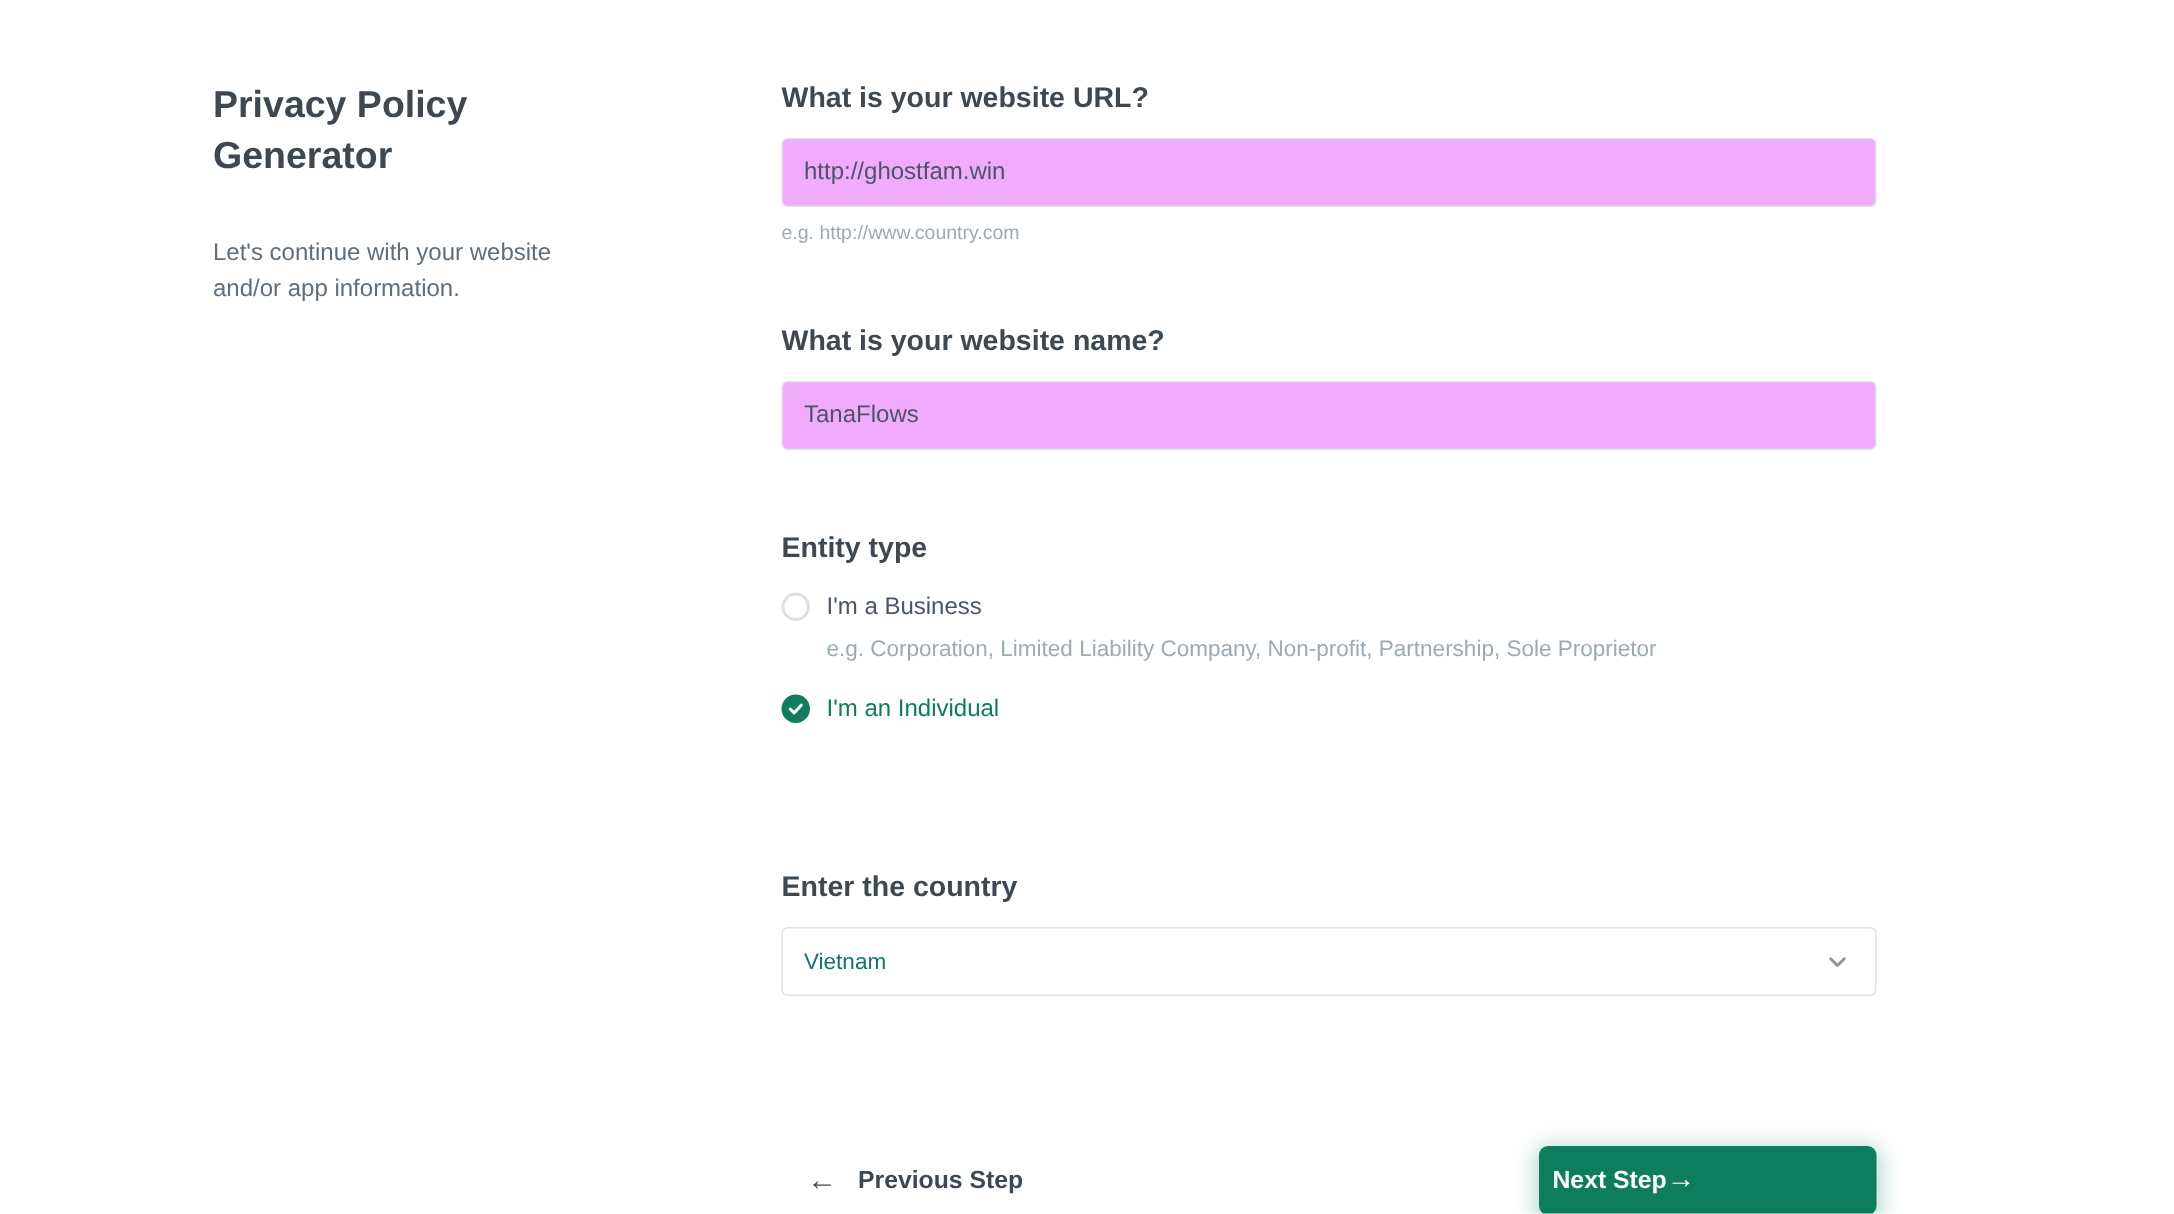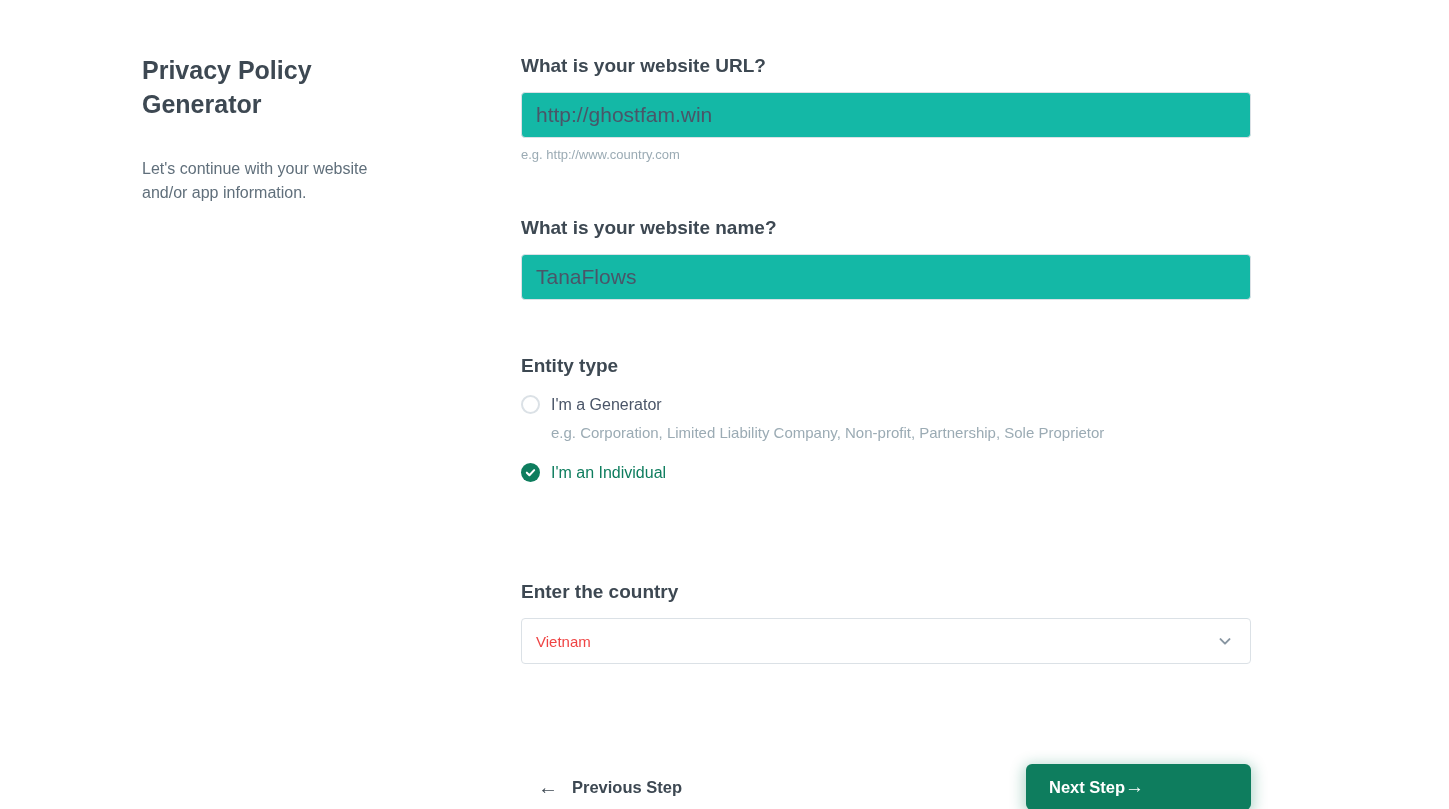--- a/index.html
+++ b/index.html
@@ -38,24 +38,24 @@
     color: var(--heading, #3d4852);
     margin-bottom: 15px;
   }
   .text-input {
     width: 730px;
     height: 46px;
     border: 1px solid var(--border, #dbe1e6);
     border-radius: 4px;
     padding: 0 14px;
     font-family: "Liberation Sans", sans-serif;
-    font-size: 21px;
+    font-size: 16px;
     color: #4a5568;
     outline: none;
-    background: #14b8a6;
+    background: #f0abfc;
   }
   .field-hint {
     margin-top: 9px;
     font-size: 13px;
     color: var(--hint, #9babb4);
   }
   
   .entity-group { margin-bottom: 99px; }
   .entity-group .field-label { margin-bottom: 18px; }
   .radio-row {
@@ -95,21 +95,21 @@
     height: 46px;
     border: 1px solid var(--border, #dbe1e6);
     border-radius: 4px;
     padding: 0 16px 0 14px;
     display: flex;
     align-items: center;
     justify-content: space-between;
     cursor: pointer;
     background: #ffffff;
   }
-  .select-value { font-size: 15px; color: #ef4444; text-align: center; }
+  .select-value { font-size: 15px; color: #0f766e; text-align: center; }
   
   .footer-row {
     margin-top: 100px;
     width: 730px;
     display: flex;
     align-items: center;
     justify-content: space-between;
   }
   .prev-link {
     display: flex;
@@ -123,21 +123,21 @@
   .prev-label { margin-left: 14px; font-size: 16.5px; font-weight: bold; }
   .next-btn {
     width: 225px;
     height: 46px;
     background: var(--accent-green, #0e7d5e);
     border: none;
     border-radius: 6px;
     display: flex;
     align-items: center;
     justify-content: flex-start;
-    padding: 0 18px 0 23px;
+    padding: 0 18px 0 9px;
     cursor: pointer;
     color: #ffffff;
     box-shadow: 0 3px 14px 3px rgba(14, 125, 94, 0.30);
   }
   .next-label { font-size: 16.5px; font-weight: bold; }
   .next-arrow { font-size: 19px; font-weight: bold; }
 </style>
 </head>
 <body>
 
@@ -159,21 +159,21 @@
     <div class="field-group">
       <div class="field-label">What is your website name?</div>
       <input class="text-input" type="text" value="TanaFlows" style="">
     </div>
 
     <div class="entity-group">
       <div class="field-label">Entity type</div>
 
       <div class="radio-row">
         <span class="radio-circle"></span>
-        <span class="radio-label">I'm a Generator</span>
+        <span class="radio-label">I'm a Business</span>
       </div>
       <div class="radio-hint">e.g. Corporation, Limited Liability Company, Non-profit, Partnership, Sole Proprietor</div>
 
       <div class="radio-row">
         <span class="radio-circle checked">
           <svg width="11" height="11" viewBox="0 0 12 12">
             <path d="M2 6.2 L4.8 9 L10 3.4" fill="none" stroke="#ffffff" stroke-width="2.2" stroke-linecap="round" stroke-linejoin="round"></path>
           </svg>
         </span>
         <span class="radio-label selected">I'm an Individual</span>

